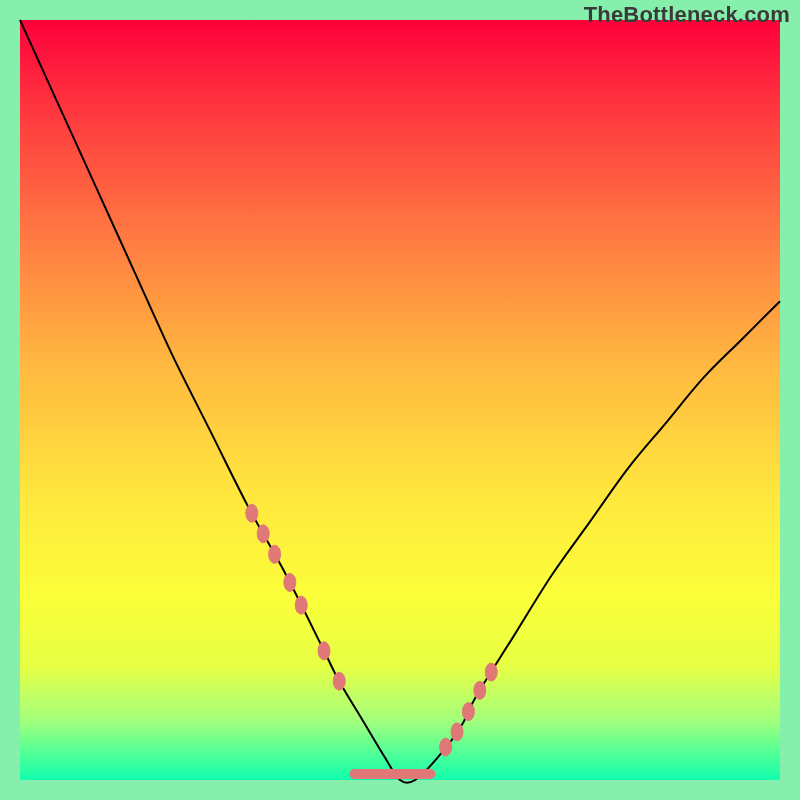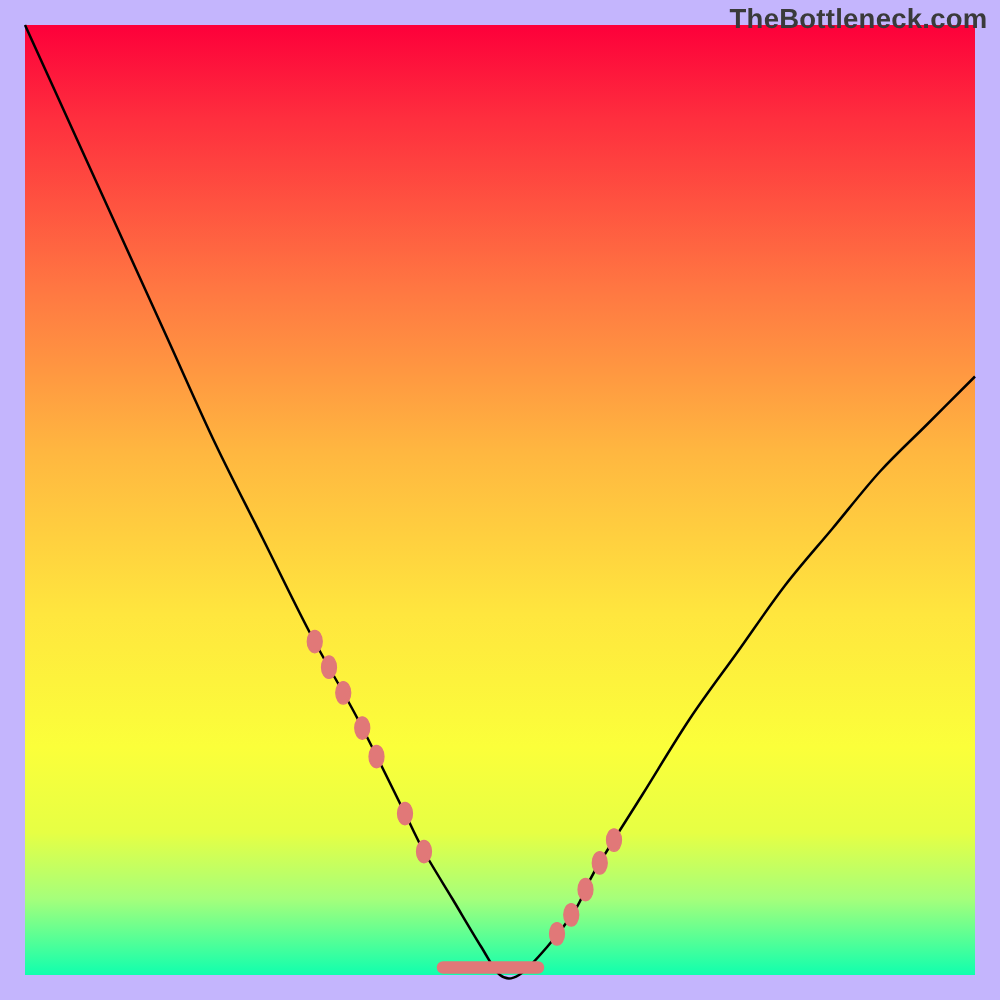--- a/index.html
+++ b/index.html
@@ -10,21 +10,21 @@
     overflow: hidden;
     background: #000;
     font-family: Arial, Helvetica, sans-serif;
   }
   .frame {
     position: absolute;
     left: 0;
     top: 0;
     width: 800px;
     height: 800px;
-    background: #c4b5fd;
+    background: #86efac;
   }
   .plot-area {
     position: absolute;
     left: 20px;
     top: 20px;
     width: 760px;
     height: 760px;
     background: linear-gradient(180deg, #fd003a 0%, #fe2f3e 10%, #ff7842 28%, #ffb740 45%, #ffe63e 62%, #fbff3a 76%, #e6ff44 85%, #a5ff7b 92%, #10ffae 100%);
   }
   .watermark {

